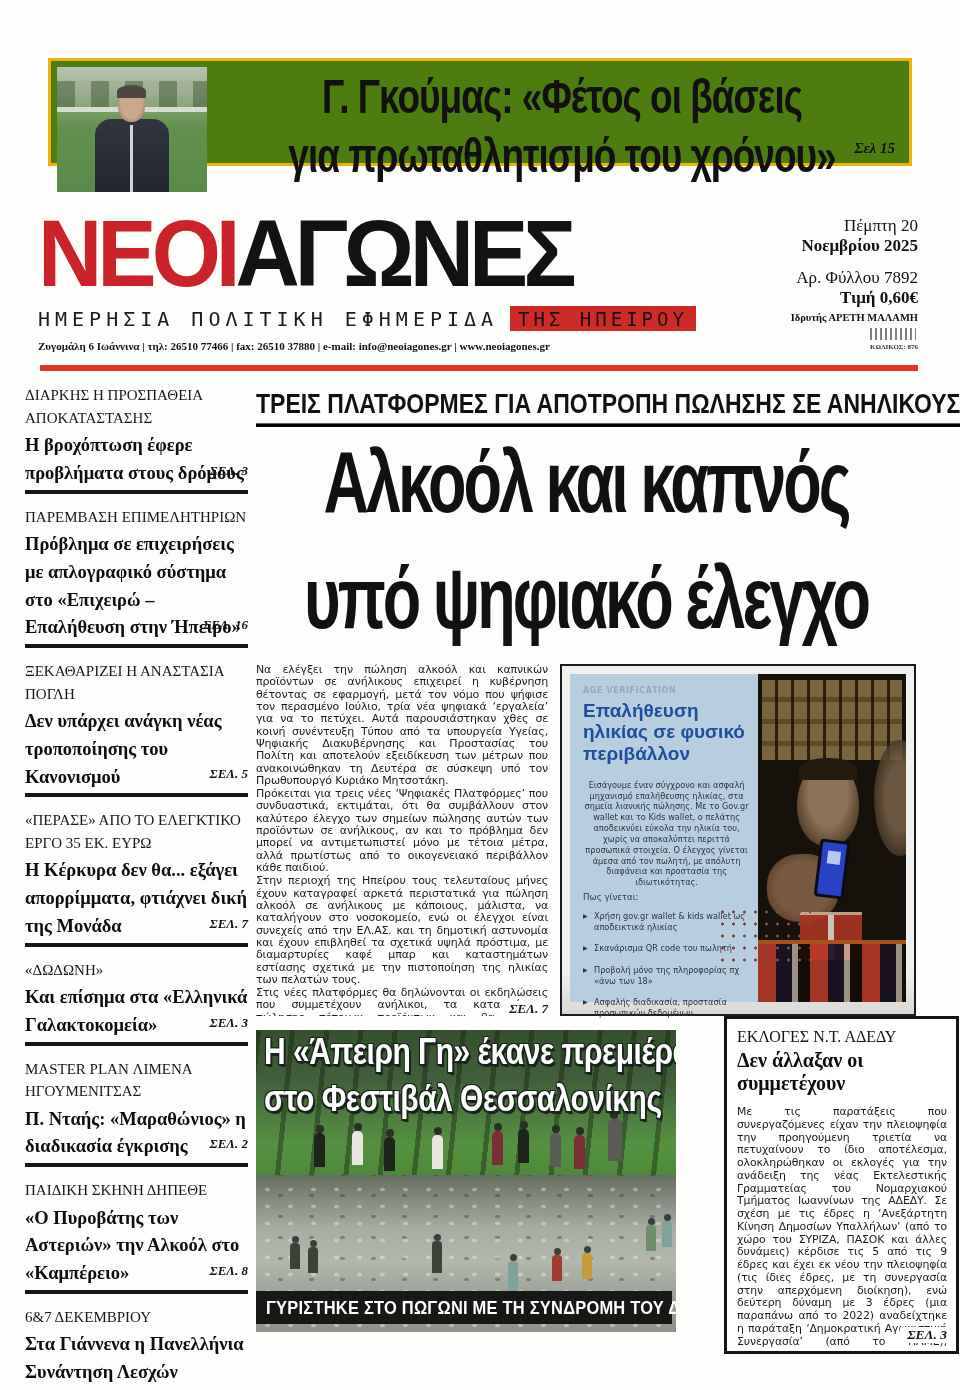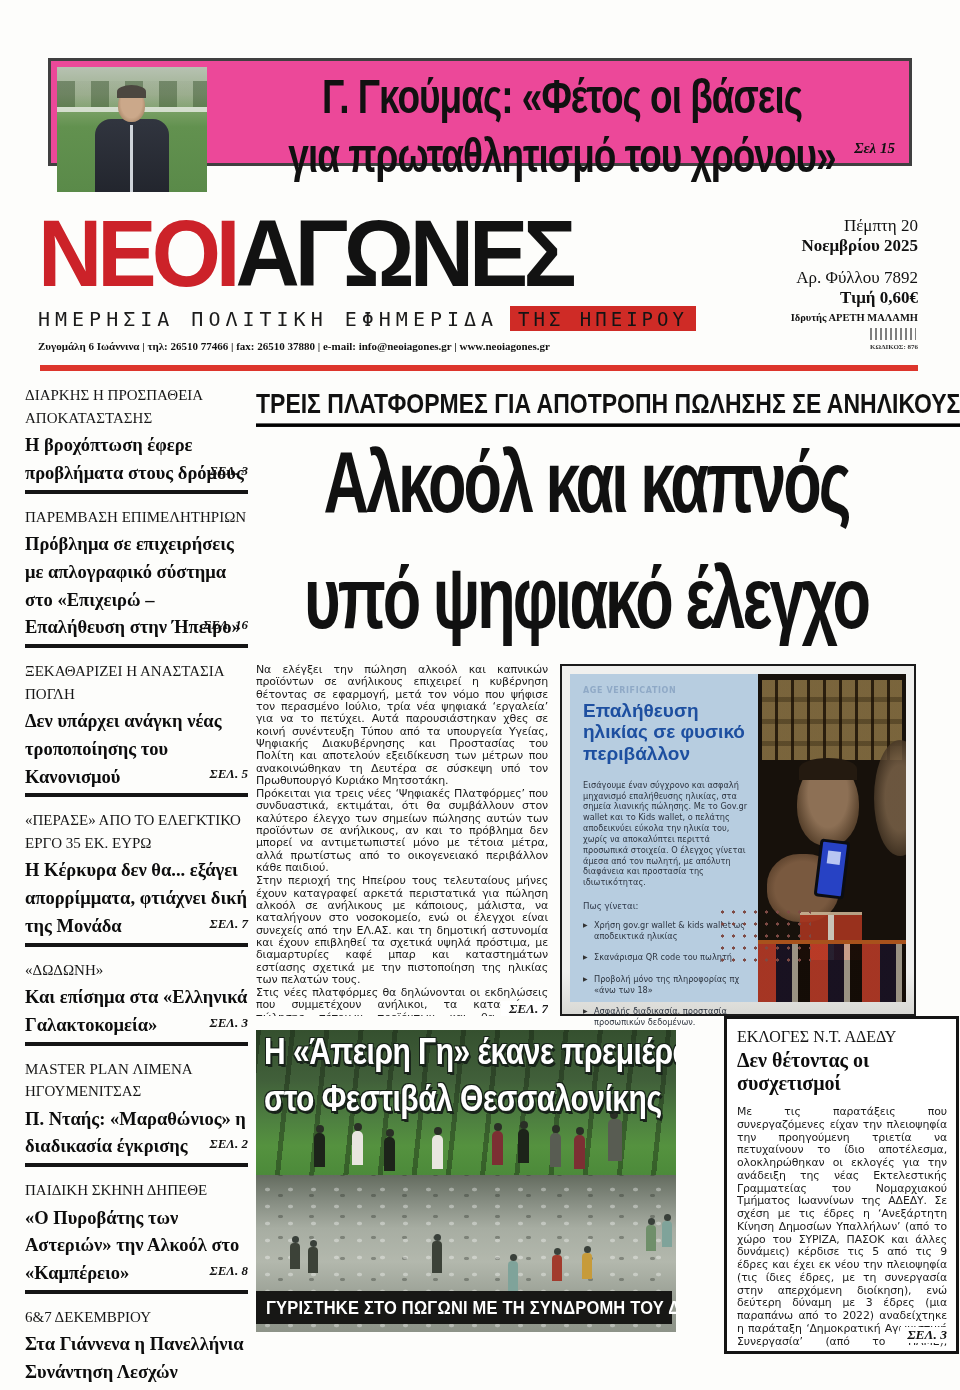--- a/index.html
+++ b/index.html
@@ -1,21 +1,21 @@
 <!DOCTYPE html>
 <html><head>
 <meta charset="utf-8">
 <style>
   * { margin:0; padding:0; box-sizing:border-box; }
   body { background:#e8e8e4; font-family:"DejaVu Sans", sans-serif; color:#111; }
   .page { position:relative; width:960px; height:1390px; margin:0 auto; background:#fdfdfb; overflow:hidden; }
   .abs { position:absolute; }
 
   
-  .banner { left:48px; top:58px; width:864px; height:108px; border:3px solid #404040; background:#ec4899; }
+  .banner { left:48px; top:58px; width:864px; height:108px; border:3px solid #eab308; background:#4d7c0f; }
   .banner-photo { position:absolute; left:6px; top:6px; width:150px; height:125px; overflow:hidden;
     background:linear-gradient(180deg,#b7c2b2 0%,#9db08f 22%,#7ba167 34%,#62914f 48%,#5a8a49 100%); }
   .bp-trees { position:absolute; left:0; top:14px; width:100%; height:26px;
     background:repeating-linear-gradient(90deg, rgba(70,95,60,.55) 0 18px, rgba(150,165,140,.25) 18px 34px); }
   .bp-fence { position:absolute; left:0; top:40px; width:100%; height:5px; background:rgba(235,238,232,.8); }
   .bp-body { position:absolute; left:38px; top:52px; width:74px; height:76px; border-radius:16px 16px 0 0; background:linear-gradient(180deg,#31353f,#22252d); }
   .bp-zip { position:absolute; left:73px; top:58px; width:3px; height:70px; background:#cfd4da; }
   .bp-head { position:absolute; left:61px; top:22px; width:27px; height:33px; border-radius:50% 50% 46% 46%; background:radial-gradient(ellipse at 50% 42%,#cba88a 0 55%,#a07e5f 85%); }
   .bp-hair { position:absolute; left:60px; top:18px; width:29px; height:13px; border-radius:50% 50% 0 0; background:#4c4740; }
   .banner-heads { position:absolute; left:168px; top:10px; width:686px; text-align:center; font-family:"Liberation Sans",sans-serif; }
@@ -62,21 +62,21 @@
   .lead-row { display:flex; gap:12px; }
   .lead-text { width:292px; height:352px; overflow:hidden; position:relative; font-size:11px; line-height:1.12; letter-spacing:-0.15px; text-align:justify; color:#1b1b1b; }
   .lead-text p { margin-bottom:1px; }
   .lead-ref { position:absolute; right:0; bottom:0; background:#fff; padding-left:8px; font-family:"Liberation Serif",serif; font-style:italic; font-weight:bold; font-size:13.5px; }
 
   
   .slidewrap { width:356px; height:352px; border:2px solid #1b1b1b; background:linear-gradient(180deg,#f0f0ee 0 88%,#d8d8d4 100%); padding:8px 8px 12px 8px; display:flex; position:relative; }
   .slide-text { flex:0 0 56%; background:#b7cde0; padding:12px 8px 8px 13px; position:relative; }
   .s-tag { font-size:8px; font-weight:bold; letter-spacing:.6px; color:#8fa9c6; }
   .s-title { font-family:"Liberation Sans",sans-serif; font-size:19px; font-weight:bold; color:#1d4fa0; line-height:1.12; margin:5px 0 16px; }
-  .s-body { font-size:8.2px; line-height:1.32; color:#2e3540; margin-bottom:13px; text-align:left; }
+  .s-body { font-size:8.2px; line-height:1.32; color:#2e3540; margin-bottom:4px; text-align:center; }
   .s-how { font-size:8.6px; color:#30394a; margin-bottom:9px; }
   .s-bullets { list-style:none; }
   .s-bullets li { position:relative; padding-left:11px; font-size:8.2px; line-height:1.3; color:#2e3540; margin-bottom:11px; }
   .s-bullets li::before { content:"▶"; position:absolute; left:0; top:1px; font-size:6px; color:#333; }
   .slide-photo { flex:1; position:relative; background:#17110b; overflow:hidden; }
   .shelf-top { position:absolute; left:4px; right:4px; top:6px; height:80px;
     background:repeating-linear-gradient(90deg, rgba(170,140,80,.5) 0 13px, rgba(40,28,12,.92) 13px 16px),
                repeating-linear-gradient(180deg, rgba(205,175,115,.28) 0 17px, rgba(12,8,3,.95) 17px 22px); }
   .face { position:absolute; left:26%; top:88px; width:62px; height:84px; border-radius:50% 50% 46% 46%;
     background:radial-gradient(ellipse at 50% 38%, #8d7055 0 45%, #5d4630 72%, #2c2014 100%); }
@@ -288,18 +288,18 @@
       <span class="fhl-line">στο Φεστιβάλ Θεσσαλονίκης</span>
     </div>
     <div class="caption">
       <span class="cap-text">ΓΥΡΙΣΤΗΚΕ ΣΤΟ ΠΩΓΩΝΙ ΜΕ ΤΗ ΣΥΝΔΡΟΜΗ ΤΟΥ ΔΗΜΟΥ</span>
 
     </div>
   </div>
 
   <div class="abs adedy">
     <div class="a-kicker">ΕΚΛΟΓΕΣ Ν.Τ. ΑΔΕΔΥ</div>
-    <div class="a-head">Δεν θέτοντας οι συσχετισμοί</div>
+    <div class="a-head">Δεν άλλαξαν οι συμμετέχουν</div>
     <div class="a-body">Με τις παρατάξεις που συνεργαζόμενες είχαν την πλειοψηφία την προηγούμενη τριετία να πετυχαίνουν το ίδιο αποτέλεσμα, ολοκληρώθηκαν οι εκλογές για την ανάδειξη της νέας Εκτελεστικής Γραμματείας του Νομαρχιακού Τμήματος Ιωαννίνων της ΑΔΕΔΥ. Σε σχέση με τις έδρες η ‘Ανεξάρτητη Κίνηση Δημοσίων Υπαλλήλων’ (από το χώρο του ΣΥΡΙΖΑ, ΠΑΣΟΚ και άλλες δυνάμεις) κέρδισε τις 5 από τις 9 έδρες και έχει εκ νέου την πλειοψηφία (τις ίδιες έδρες, με τη συνεργασία στην απερχόμενη διοίκηση), ενώ δεύτερη δύναμη με 3 έδρες (μια παραπάνω από το 2022) αναδείχτηκε η παράταξη ‘Δημοκρατική Αγωνιστική Συνεργασία’ (από το ΠΑΜΕ), αυξάνοντας τις ψήφους που έλαβε. Μια έδρα, όπως και στις προηγούμενες εκλογές πήρε η ΔΑΚΕ (Ν.Δ.), ενώ την έδρα που κατείχαν απώλεσαν οι ‘Παρεμβάσεις’.</div>
     <div class="a-ref">ΣΕΛ. 3</div>
   </div>
 
 </div>
 
 </body></html>

